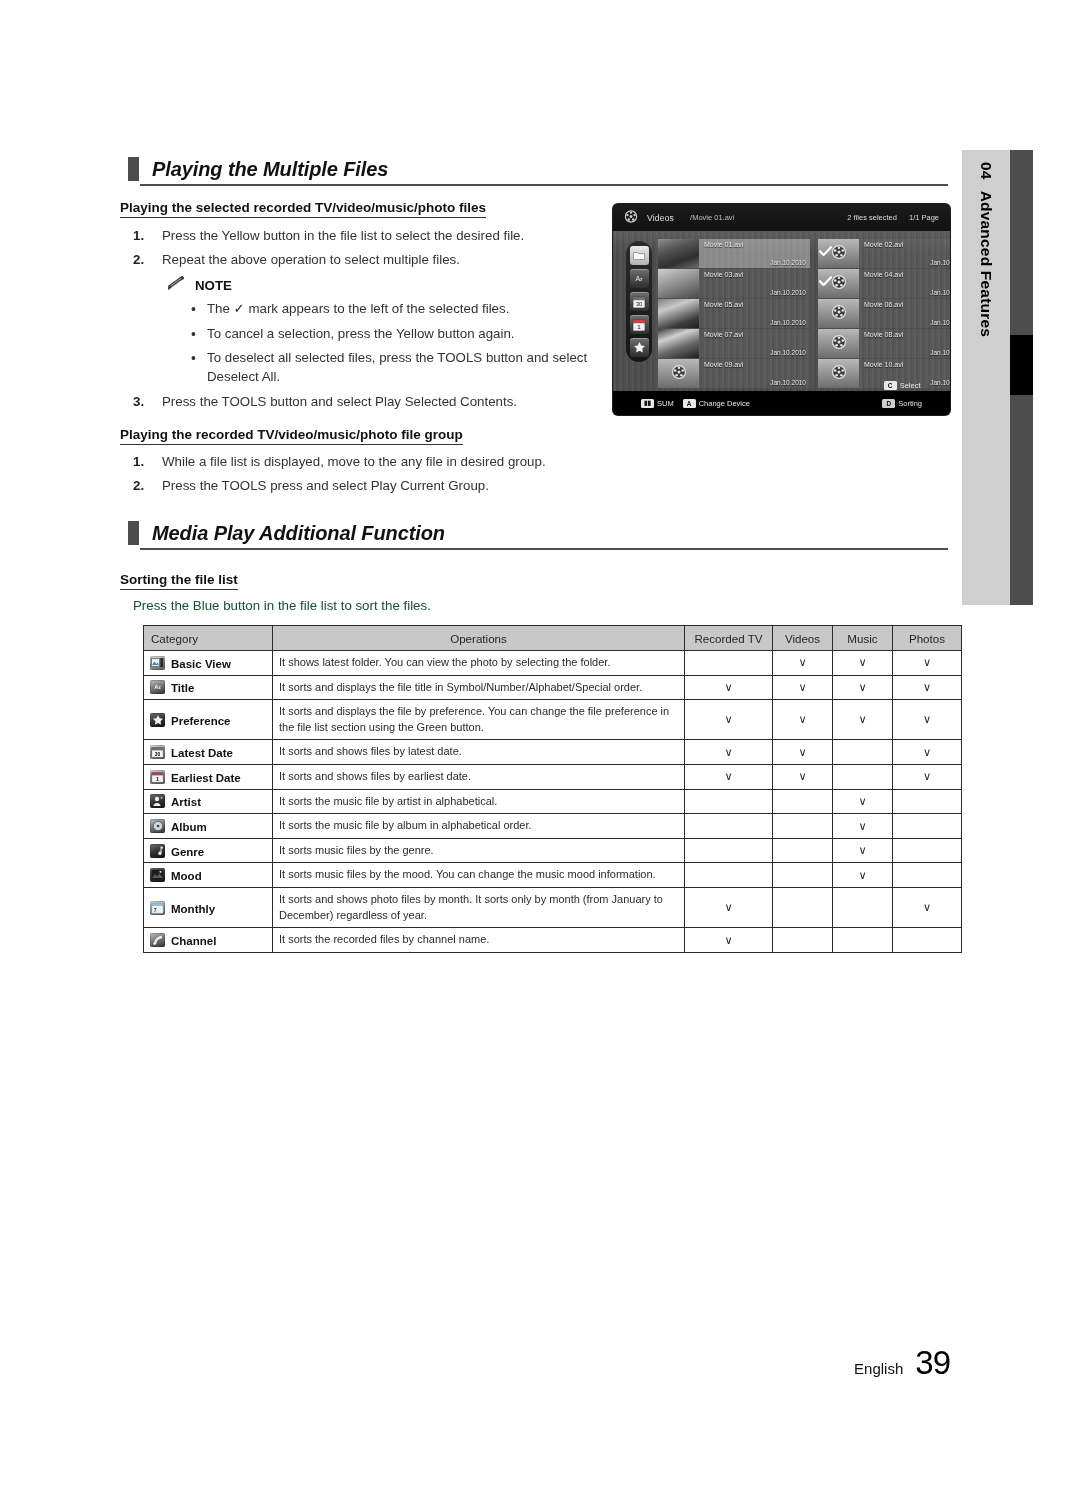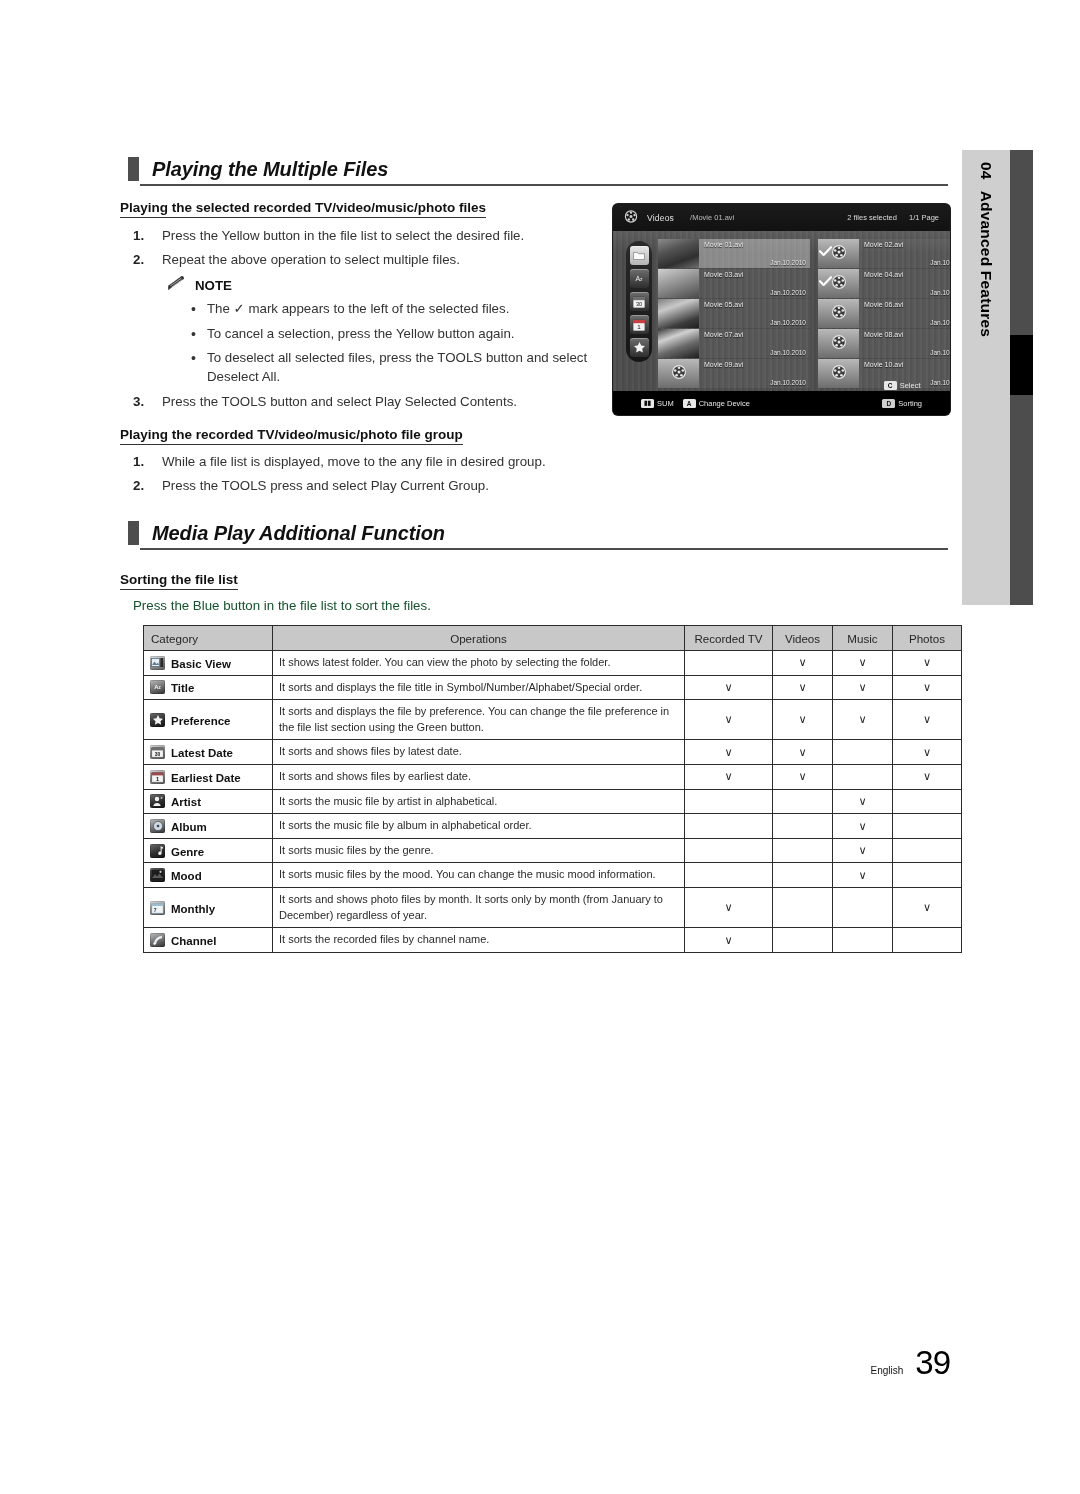--- a/index.html
+++ b/index.html
@@ -349,21 +349,21 @@
 
   
   .footer {
     position: absolute;
     right: 130px;
     bottom: 112px;
     display: flex;
     align-items: baseline;
     gap: 12px;
   }
-  .footer-lang { font-size: 10px; color: #111; }
+  .footer-lang { font-size: 15px; color: #111; }
   .footer-page { font-size: 33px; font-weight: normal; color: #000; letter-spacing: -1px; }
 </style>
 </head>
 <body>
 
 <div class="chapter-tab">
   <div class="chapter-tab-label">
     <span>04</span>
     <span>Advanced Features</span>
   </div>

